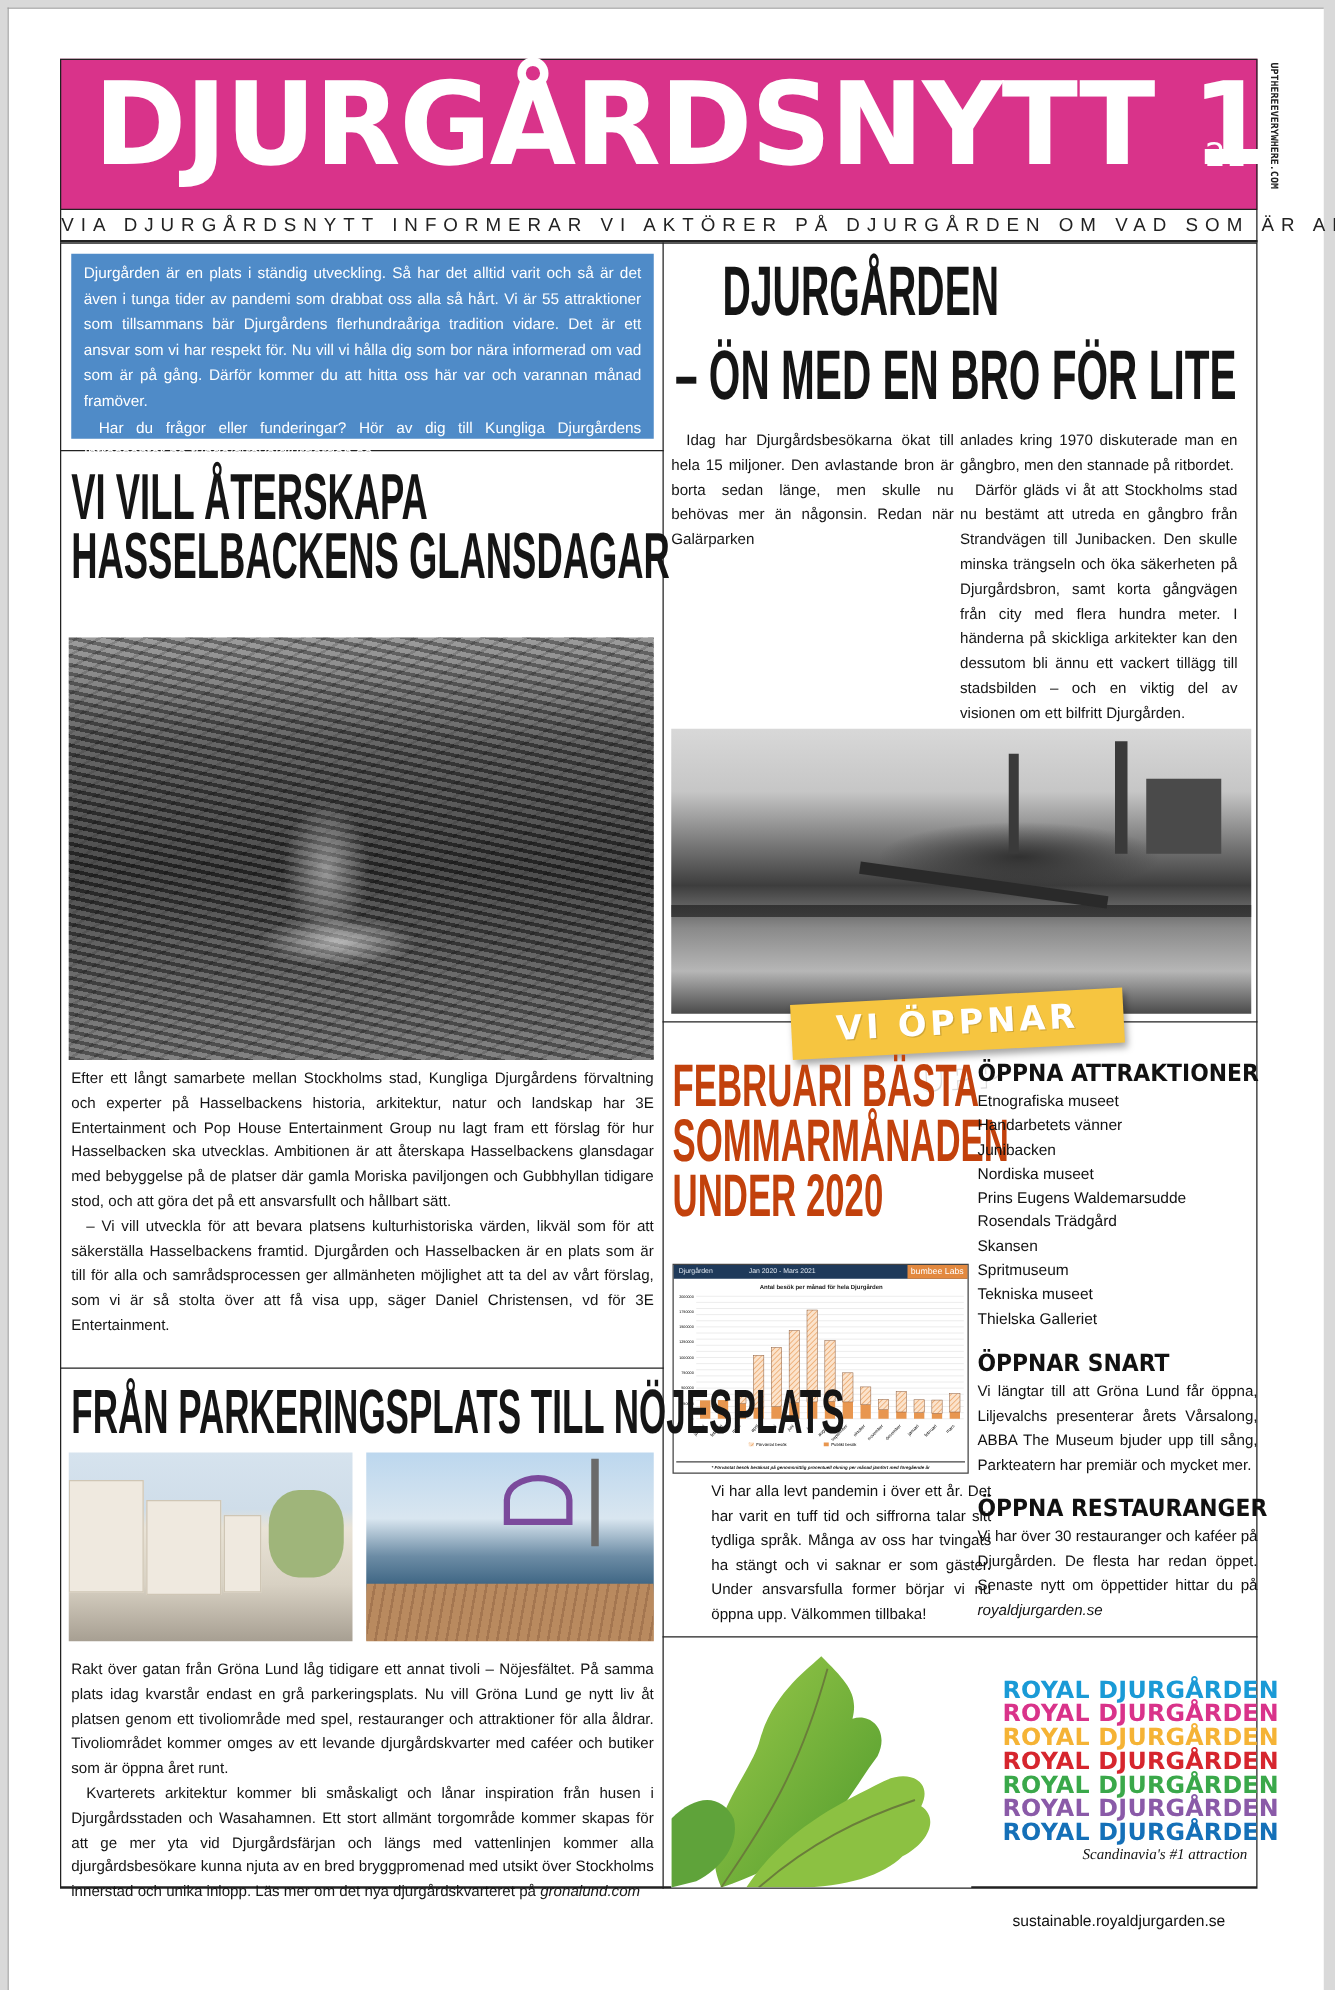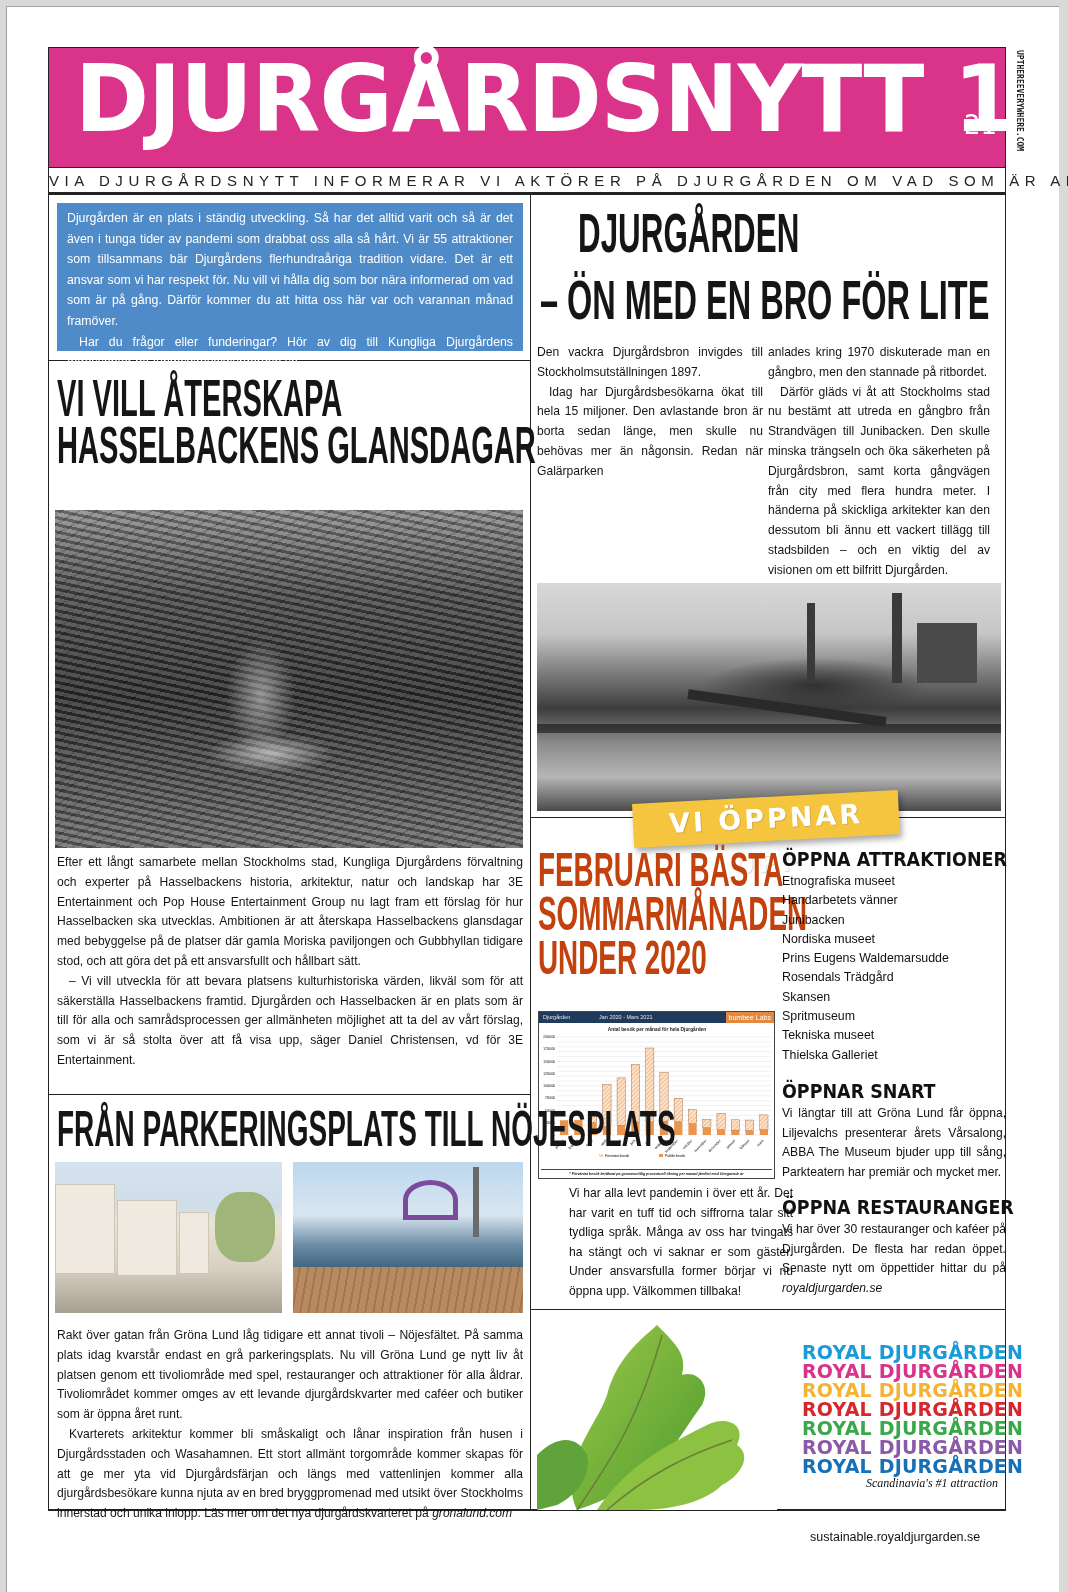--- a/index.html
+++ b/index.html
@@ -102,21 +102,20 @@
   <p class="ind">– Vi vill utveckla för att bevara platsens kulturhistoriska värden, likväl som för att säkerställa Hasselbackens framtid. Djurgården och Hasselbacken är en plats som är till för alla och samrådsprocessen ger allmänheten möjlighet att ta del av vårt förslag, som vi är så stolta över att få visa upp, säger Daniel Christensen, vd för 3E Entertainment.</p>
 </div>
 
 <div class="head-big" style="left:578px; top:205px;">
   <div class="cond" style="font-size:56px; transform:scaleX(0.56);">DJURGÅRDEN</div>
 </div>
 <div class="head-big" style="left:540px; top:272px;">
   <div class="cond" style="font-size:56px; transform:scaleX(0.58);">– ÖN MED EN BRO FÖR LITE</div>
 </div>
 <div class="body-text" style="left:537px; top:343px; width:226px;">
-  <p>Den vackra Djurgårdsbron invigdes till Stockholmsutställningen 1897.</p>
   <p class="ind">Idag har Djurgårdsbesökarna ökat till hela 15 miljoner. Den avlastande bron är borta sedan länge, men skulle nu behövas mer än någonsin. Redan när Galärparken</p>
 </div>
 <div class="body-text" style="left:768px; top:343px; width:222px;">
   <p>anlades kring 1970 diskuterade man en gångbro, men den stannade på ritbordet.</p>
   <p class="ind">Därför gläds vi åt att Stockholms stad nu bestämt att utreda en gångbro från Strandvägen till Junibacken. Den skulle minska trängseln och öka säkerheten på Djurgårdsbron, samt korta gångvägen från city med flera hundra meter. I händerna på skickliga arkitekter kan den dessutom bli ännu ett vackert tillägg till stadsbilden – och en viktig del av visionen om ett bilfritt Djurgården.</p>
 </div>
 <div class="photo photo-bridge" title="Historical photo of Djurgårdsbron and the 1897 exhibition">
   <div class="bridge-tower" style="left:270px; top:20px; width:8px; height:80px;"></div>
   <div class="bridge-tower" style="left:355px; top:10px; width:10px; height:90px;"></div>
   <div class="bridge-tower" style="left:380px; top:40px; width:60px; height:60px; background:#4a4a4a;"></div>

